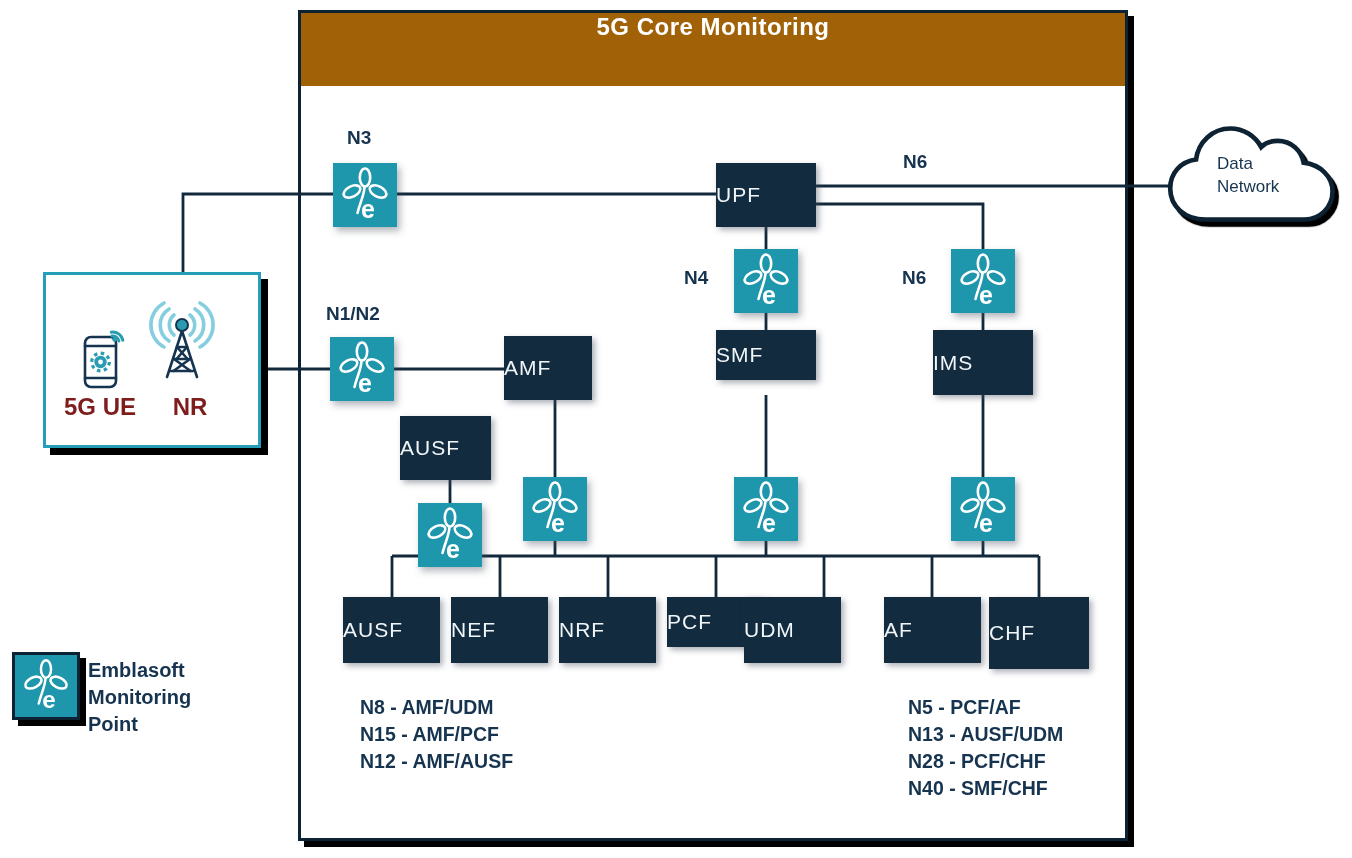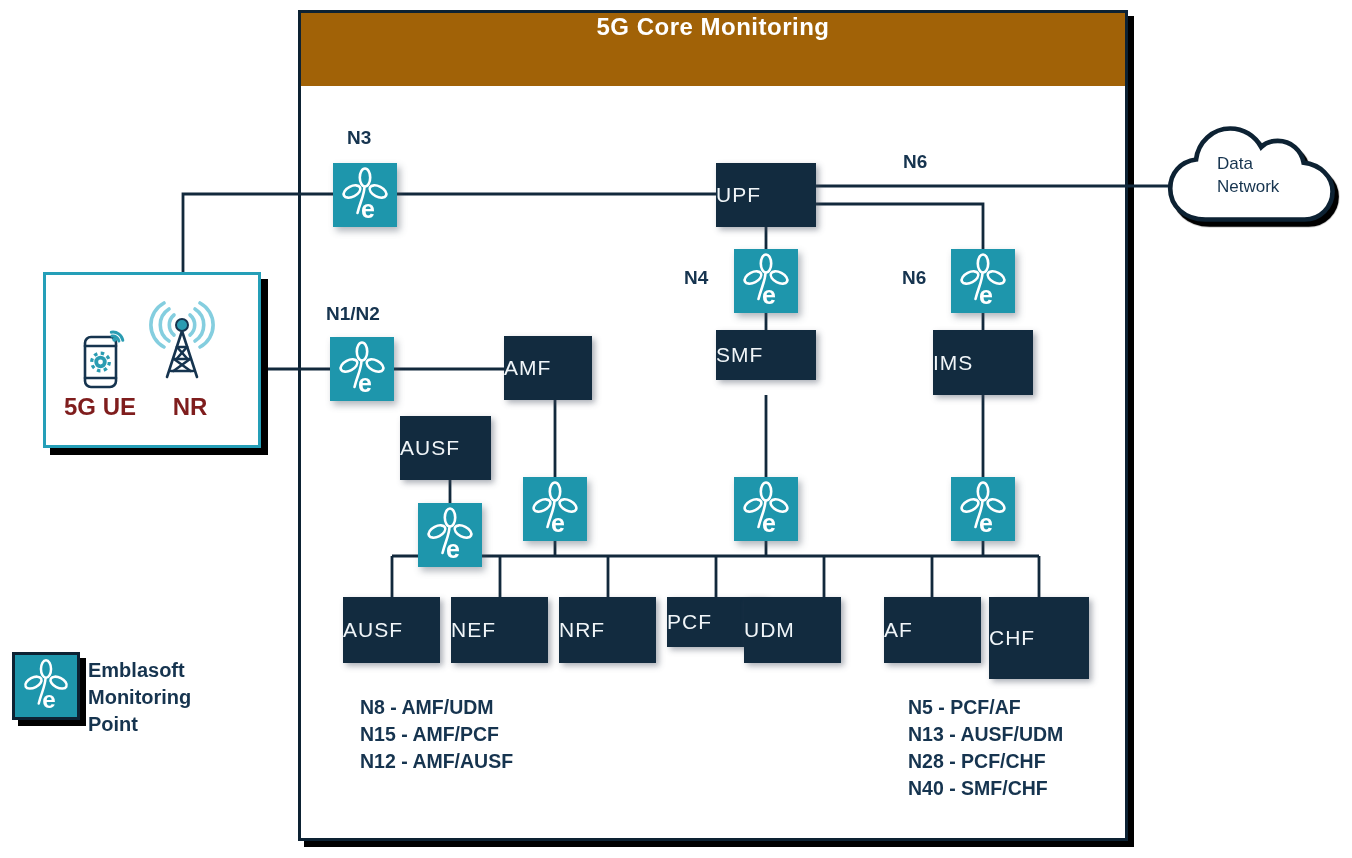--- a/index.html
+++ b/index.html
@@ -118,21 +118,21 @@
     </div>
   <div class="nf" style="left:667px;top:597px;width:98px;height:50px">
       <span>PCF</span>
     </div>
   <div class="nf" style="left:744px;top:597px;width:97px;height:66px">
       <span>UDM</span>
     </div>
   <div class="nf" style="left:884px;top:597px;width:97px;height:66px">
       <span>AF</span>
     </div>
-  <div class="nf" style="left:989px;top:597px;width:100px;height:82px">
+  <div class="nf" style="left:989px;top:597px;width:100px;height:72px">
       <span>CHF</span>
     </div>
 
   <div class="mp" style="left:333px;top:163px">
       <svg viewBox="0 0 64 64">
         <use href="#emblasoft-logo"></use>
       </svg>
     </div>
   <div class="mp" style="left:330px;top:337px">
       <svg viewBox="0 0 64 64">

